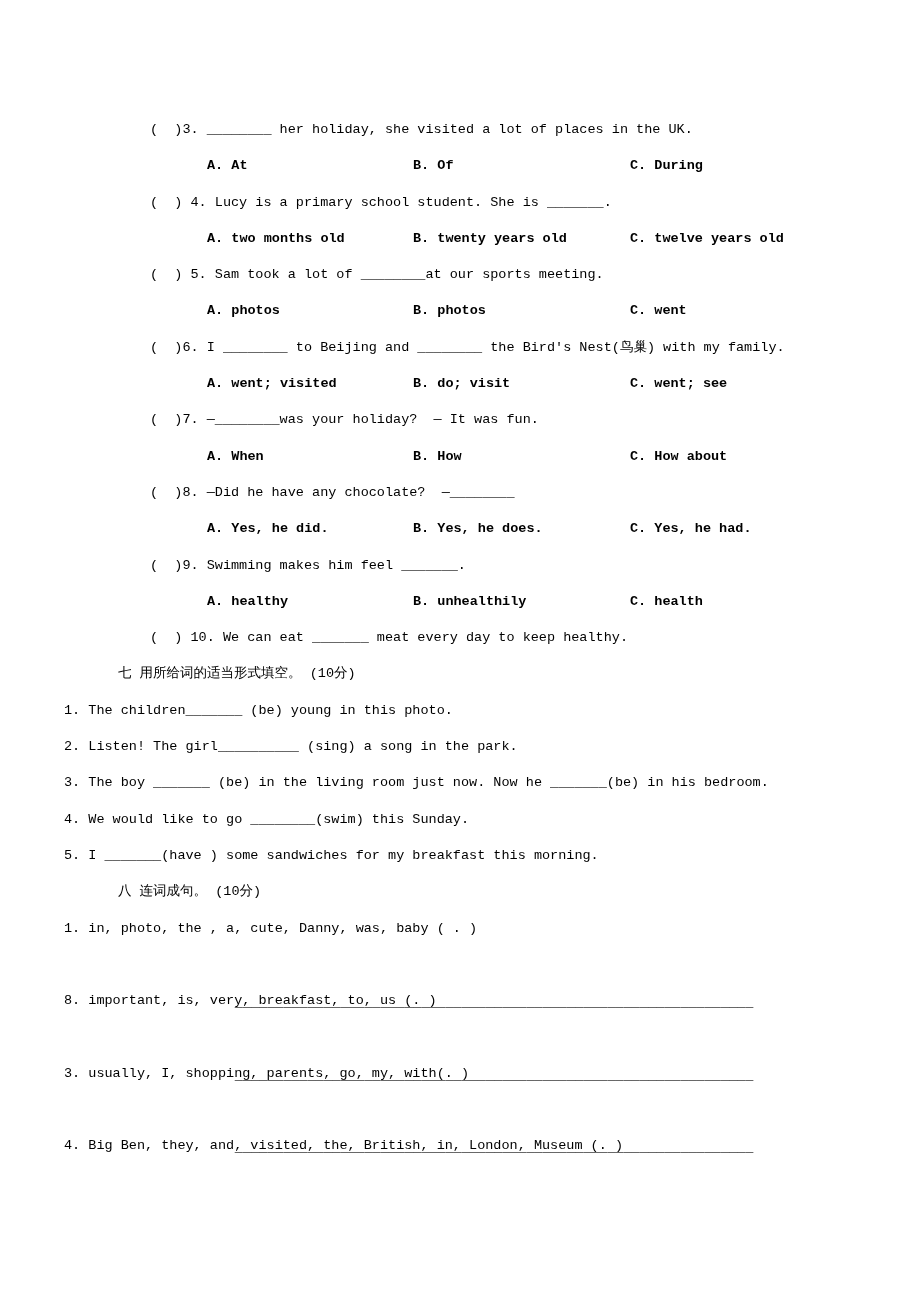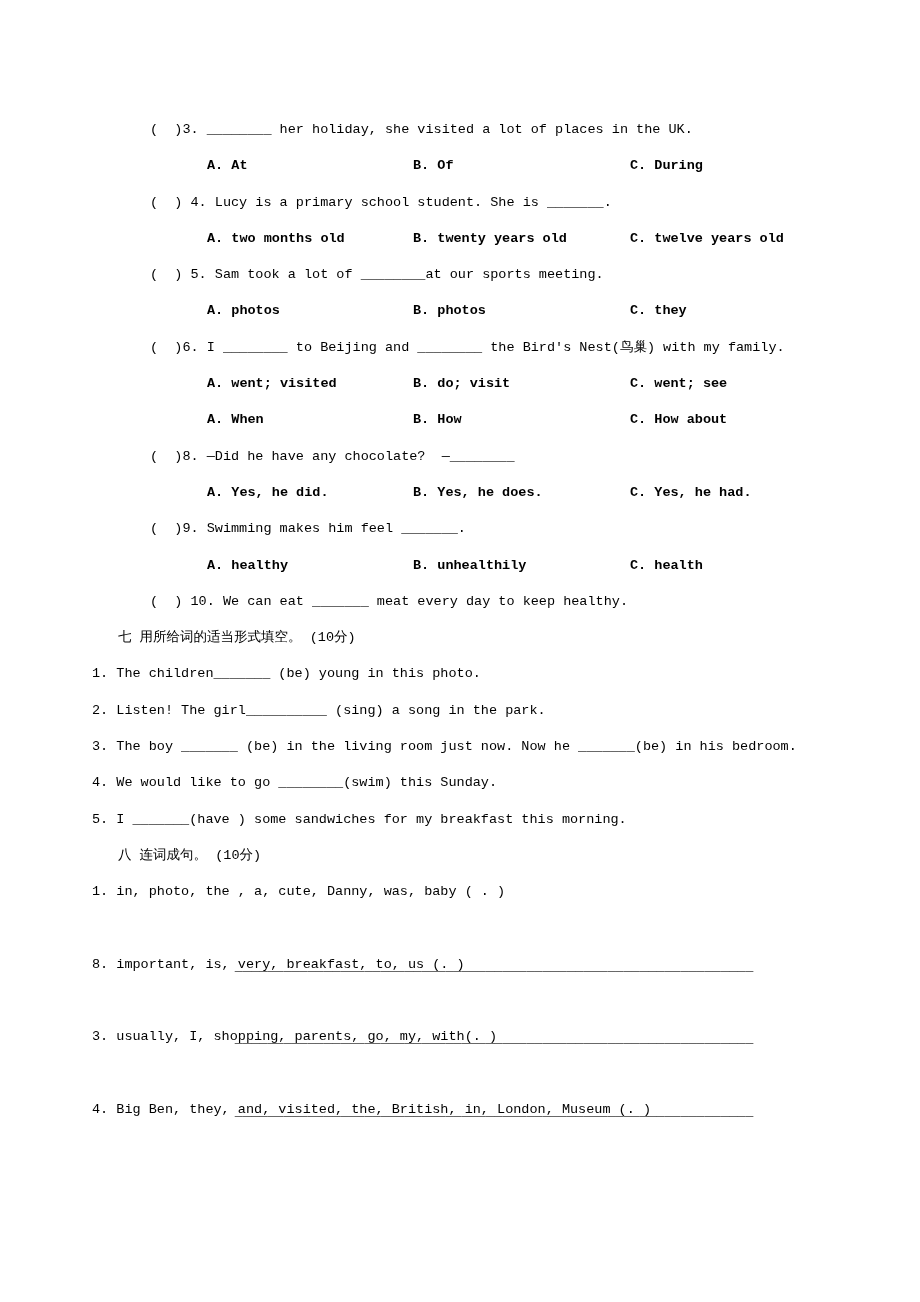--- a/index.html
+++ b/index.html
@@ -20,21 +20,21 @@
     height: 36.3px;
     line-height: 36.3px;
     white-space: pre;
   }
   .q-line   { padding-left: 150px; }
   .opt-row  { padding-left: 207px; display: flex; font-weight: bold; }
   .opt-a    { width: 206px; white-space: pre; }
   .opt-b    { width: 217px; white-space: pre; }
   .opt-c    { white-space: pre; }
   .sec-head { padding-left: 118px; }
-  .item     { padding-left: 92px; }
+  .item     { padding-left: 64px; }
   .ans-row  { padding-left: 170px; }
   .ans-row span { position: relative; top: 2px; display: inline-block; }
 </style>
 </head>
 <body>
 
 <div class="page">
   <div class="content">
 
     <div>
@@ -53,34 +53,35 @@
         <span class="opt-b">B. twenty years old</span>
         <span class="opt-c">C. twelve years old</span>
       </div>
     </div>
 
     <div>
       <div class="row q-line">(  ) 5. Sam took a lot of ________at our sports meeting.</div>
       <div class="row opt-row">
         <span class="opt-a">A. photos</span>
         <span class="opt-b">B. photos</span>
-        <span class="opt-c">C. they</span>
+        <span class="opt-c">C. went</span>
       </div>
     </div>
 
     <div>
       <div class="row q-line">(  )6. I ________ to Beijing and ________ the Bird's Nest(鸟巢) with my family.</div>
       <div class="row opt-row">
         <span class="opt-a">A. went; visited</span>
         <span class="opt-b">B. do; visit</span>
         <span class="opt-c">C. went; see</span>
       </div>
     </div>
 
     <div>
+      <div class="row q-line">(  )7. —________was your holiday?  — It was fun.</div>
       <div class="row opt-row">
         <span class="opt-a">A. When</span>
         <span class="opt-b">B. How</span>
         <span class="opt-c">C. How about</span>
       </div>
     </div>
 
     <div>
       <div class="row q-line">(  )8. —Did he have any chocolate?  —________</div>
       <div class="row opt-row">

